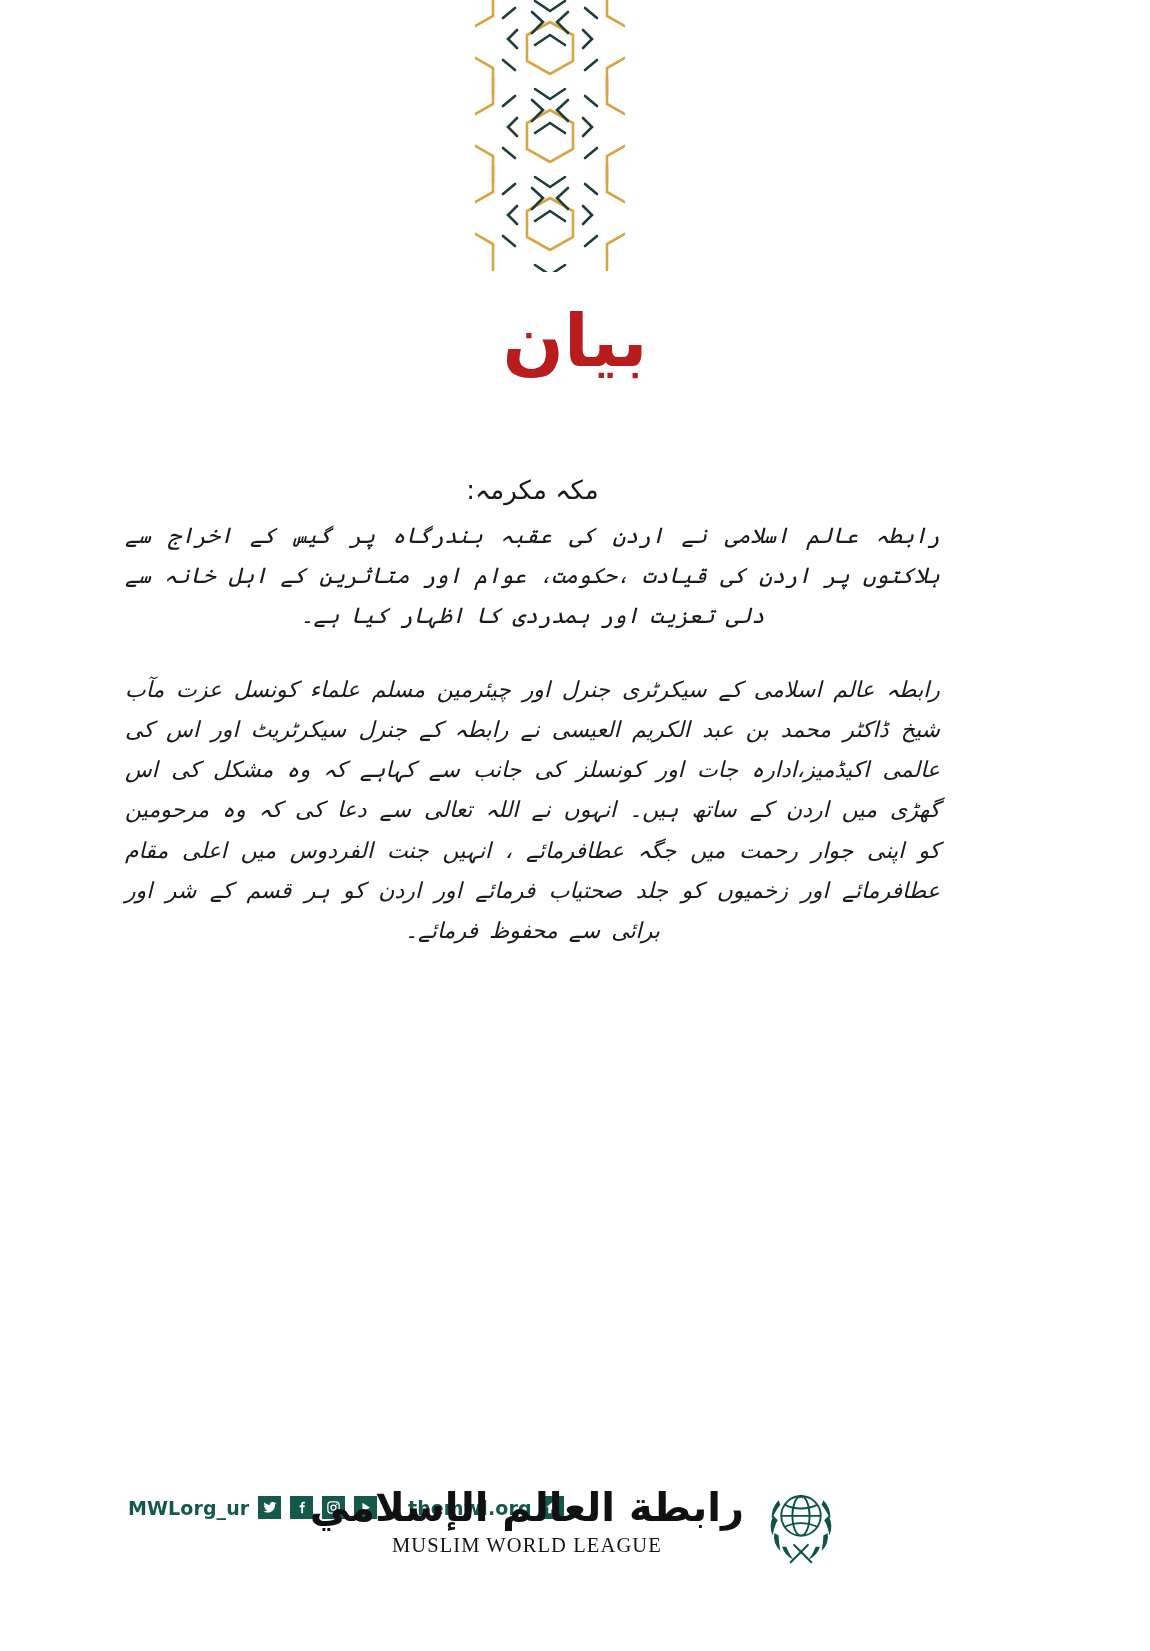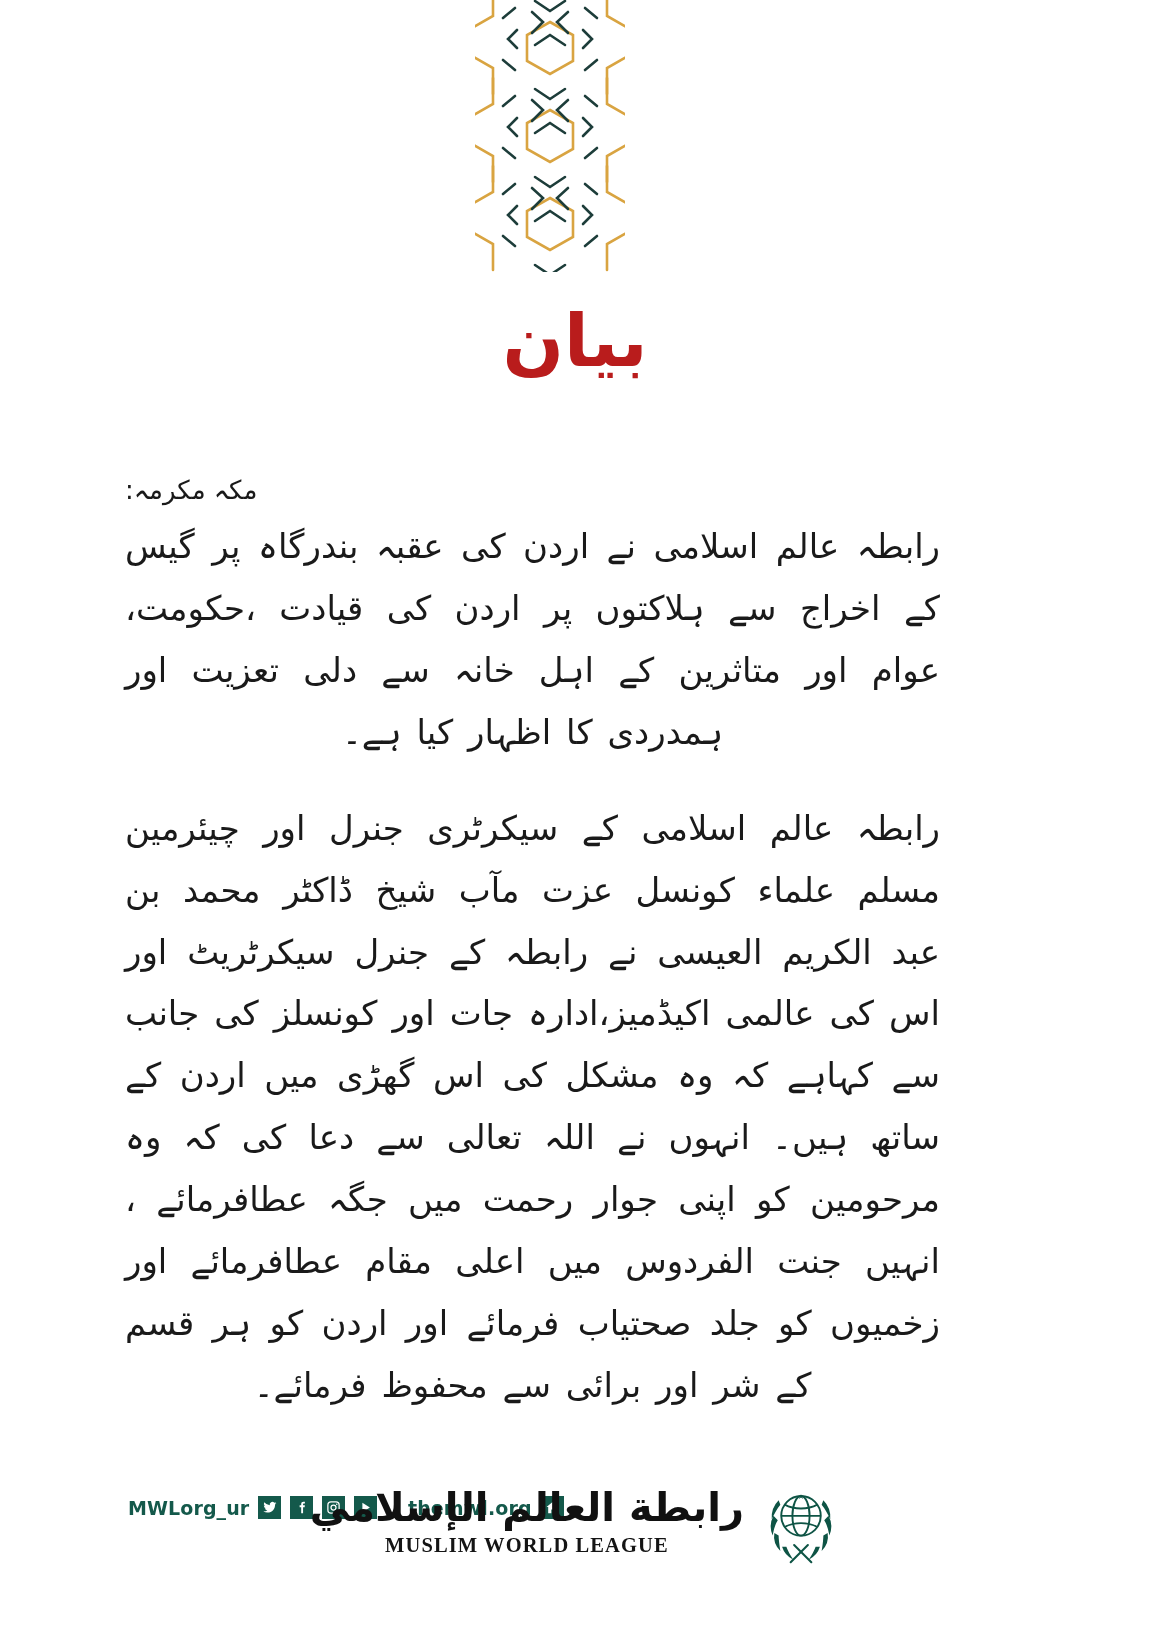--- a/index.html
+++ b/index.html
@@ -48,32 +48,33 @@
     top: 470px;
     left: 125px;
     width: 815px;
     direction: rtl;
     text-align: justify;
     color: #1a1a1a;
   }
   .dateline {
     font-size: 26px;
     line-height: 1.55;
-    text-align: left;
+    text-align: center;
     margin: 0 0 6px 0;
     direction: rtl;
   }
   .para {
-    font-size: 34px;
+    font-size: 22px;
     line-height: 1.82;
     margin: 0 0 34px 0;
     text-align: justify;
     text-align-last: center;
     direction: rtl;
     word-spacing: 4px;
+    font-style: italic;
   }
   .para.last-center {
     text-align: justify;
     text-align-last: center;
   }
   .closing-line {
     font-size: 27px;
     line-height: 1.6;
     margin: 6px 0 0 0;
     text-align: center;
@@ -139,21 +140,21 @@
     font-size: 40px;
     line-height: 1.1;
     direction: rtl;
     font-weight: 600;
     letter-spacing: -1px;
     color: #111;
   }
   .logo-english {
     font-family: "Liberation Serif", "DejaVu Serif", serif;
     font-size: 20.5px;
-    font-weight: 700;
+    font-weight: 400;
     letter-spacing: 1.1px;
     margin-top: 5px;
     color: #141414;
   }
   .logo-emblem { width: 86px; height: 86px; }
   .logo-emblem svg { display: block; }
 </style>
 </head>
 <body>
 

